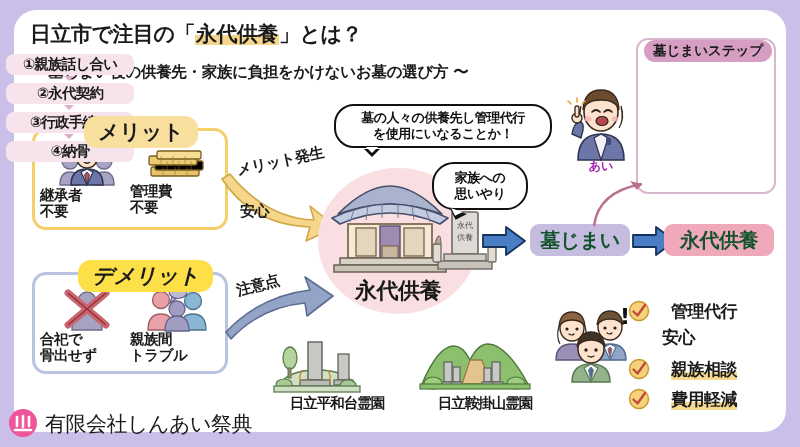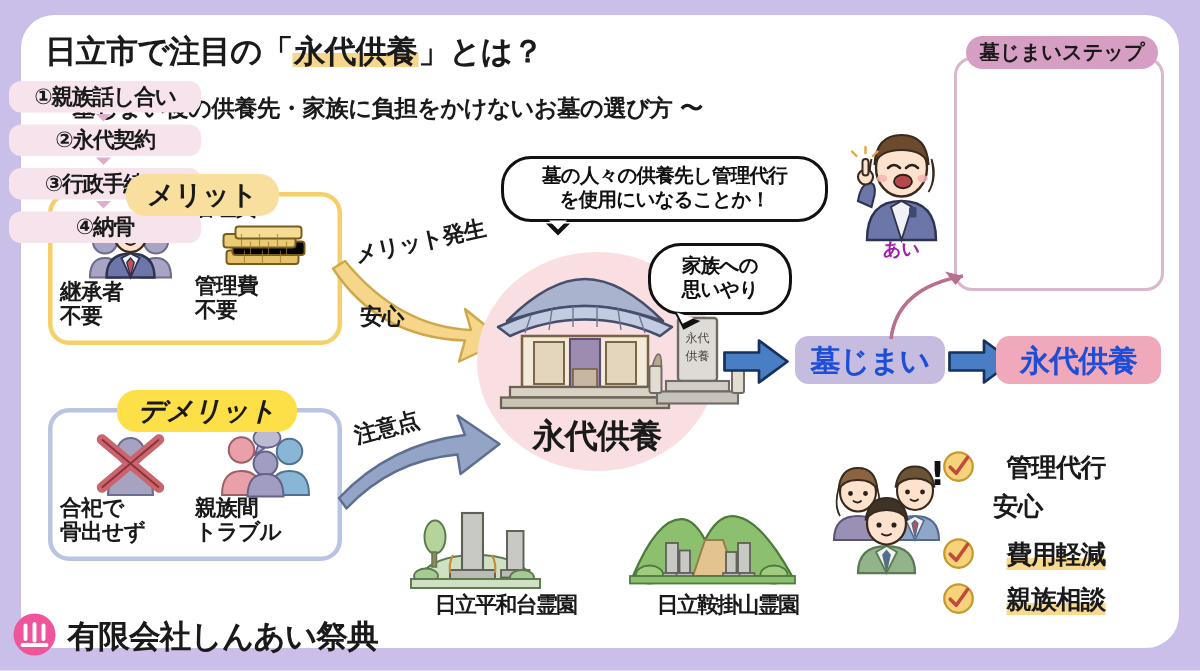--- a/index.html
+++ b/index.html
@@ -30,21 +30,21 @@
   .subtitle {
     position: absolute; left: 28px; top: 62px;
     font-size: 15.5px; font-weight: bold; color: #1a1a1a;
     letter-spacing: -0.3px; white-space: nowrap;
   }
 
   
   .pill {
     position: absolute; z-index: 5;
     padding: 2px 14px; border-radius: 13px;
-    font-size: 18px; font-weight: bold; color: #1a1a1a;
+    font-size: 21px; font-weight: bold; color: #1a1a1a;
     white-space: nowrap;
   }
 
   
   .mdbox {
     position: absolute;
     border-radius: 14px; background: #fff;
   }
   .mdbox.merit { left: 32px; top: 128px; width: 196px; height: 102px;
     border: 3px solid #f4cf6a; }
@@ -123,40 +123,40 @@
   .mascot-name {
     position: absolute; left: 568px; top: 158px; width: 66px; text-align: center;
     font-size: 12px; font-weight: bold; color: #a21caf;
   }
 
   
   .steps {
     position: absolute; left: 636px; top: 38px; width: 140px; height: 156px;
     border: 2.5px solid #d9b7cd; border-radius: 12px; background: #fff;
   }
-  .pill.steps-pill { left: 644px; top: 24px; background: #d59ec2; font-size: 13.5px; padding: 2px 9px; }
+  .pill.steps-pill { left: 644px; top: 40px; background: #d59ec2; font-size: 13.5px; padding: 2px 9px; }
   .step-item {
     position: absolute; left: 6px; width: 128px; height: 21px;
     background: #f6e3ec; border-radius: 8px;
     display: flex; align-items: center; justify-content: center;
     font-size: 14.5px; font-weight: bold; color: #1a1a1a; letter-spacing: -0.8px;
   }
   .step-arrow {
     position: absolute; left: 64px; width: 0; height: 0;
     border: 5px solid transparent; border-top-color: #e0aecb; border-bottom: 0;
   }
 
   
   .flow-arrow {
     position: absolute; width: 44px; height: 30px;
   }
   .flow-box {
     position: absolute; border-radius: 9px;
     display: flex; align-items: center; justify-content: center;
-    font-size: 20px; font-weight: bold; color: #1d4ed8; letter-spacing: -0.5px;
+    font-size: 20px; font-weight: bold; color: #14532d; letter-spacing: -0.5px;
   }
   .flow-box.b-hakajimai { left: 530px; top: 224px; width: 100px; height: 32px; background: #c5bce0; }
   .flow-box.b-eitai     { left: 664px; top: 224px; width: 110px; height: 32px; background: #f0a8bb; }
 
   
   .cem { position: absolute; width: 130px; text-align: center; }
   .cem .cname {
     font-size: 14.5px; font-weight: bold; color: #1a1a1a; letter-spacing: -1px;
     white-space: nowrap;
   }
@@ -181,21 +181,21 @@
   .people3 { position: absolute; left: 556px; top: 300px; width: 72px; height: 82px; }
   .excl {
     position: absolute; left: 620px; top: 304px;
     font-size: 22px; font-weight: bold; color: #111;
   }
 
   
   .footer-logo { position: absolute; left: 8px; top: 408px; width: 30px; height: 30px; }
   .footer-name {
     position: absolute; left: 45px; top: 410px;
-    font-size: 21px; font-weight: bold; color: #1a1a1a; letter-spacing: -0.5px; text-align: right;
+    font-size: 21px; font-weight: normal; color: #1a1a1a; letter-spacing: -0.5px; text-align: right;
   }
 
   svg { display: block; overflow: visible; }
 </style>
 </head>
 <body>
 
 <div class="card"></div>
 
 <div class="title">
@@ -506,28 +506,28 @@
       <path d="M5.5 11.5 L9.5 15.5 L17 5" stroke="#c24a3a" stroke-width="2.4" fill="none" stroke-linecap="round" stroke-linejoin="round"></path>
     </svg>
     <span class="ctext">管理代行</span>
   </div>
   <div class="check-sub">安心</div>
   <div class="check-row">
     <svg width="22" height="22" viewBox="0 0 22 22">
       <circle cx="11" cy="11" r="9.5" fill="#f6d27a" stroke="#c79a2e" stroke-width="1.5"></circle>
       <path d="M5.5 11.5 L9.5 15.5 L17 5" stroke="#c24a3a" stroke-width="2.4" fill="none" stroke-linecap="round" stroke-linejoin="round"></path>
     </svg>
-    <span class="ctext mark">費用軽減</span>
+    <span class="ctext mark">親族相談</span>
   </div>
   <div class="check-row">
     <svg width="22" height="22" viewBox="0 0 22 22">
       <circle cx="11" cy="11" r="9.5" fill="#f6d27a" stroke="#c79a2e" stroke-width="1.5"></circle>
       <path d="M5.5 11.5 L9.5 15.5 L17 5" stroke="#c24a3a" stroke-width="2.4" fill="none" stroke-linecap="round" stroke-linejoin="round"></path>
     </svg>
-    <span class="ctext mark">親族相談</span>
+    <span class="ctext mark">費用軽減</span>
   </div>
 </div>
 
 <div class="footer-logo">
   <svg width="30" height="30" viewBox="0 0 30 30">
     <circle cx="15" cy="15" r="14" fill="#f0559b"></circle>
     <g stroke="#fff" stroke-width="2.6" stroke-linecap="round">
       <line x1="9" y1="9" x2="9" y2="18"></line>
       <line x1="15" y1="8" x2="15" y2="19"></line>
       <line x1="21" y1="9" x2="21" y2="18"></line>

